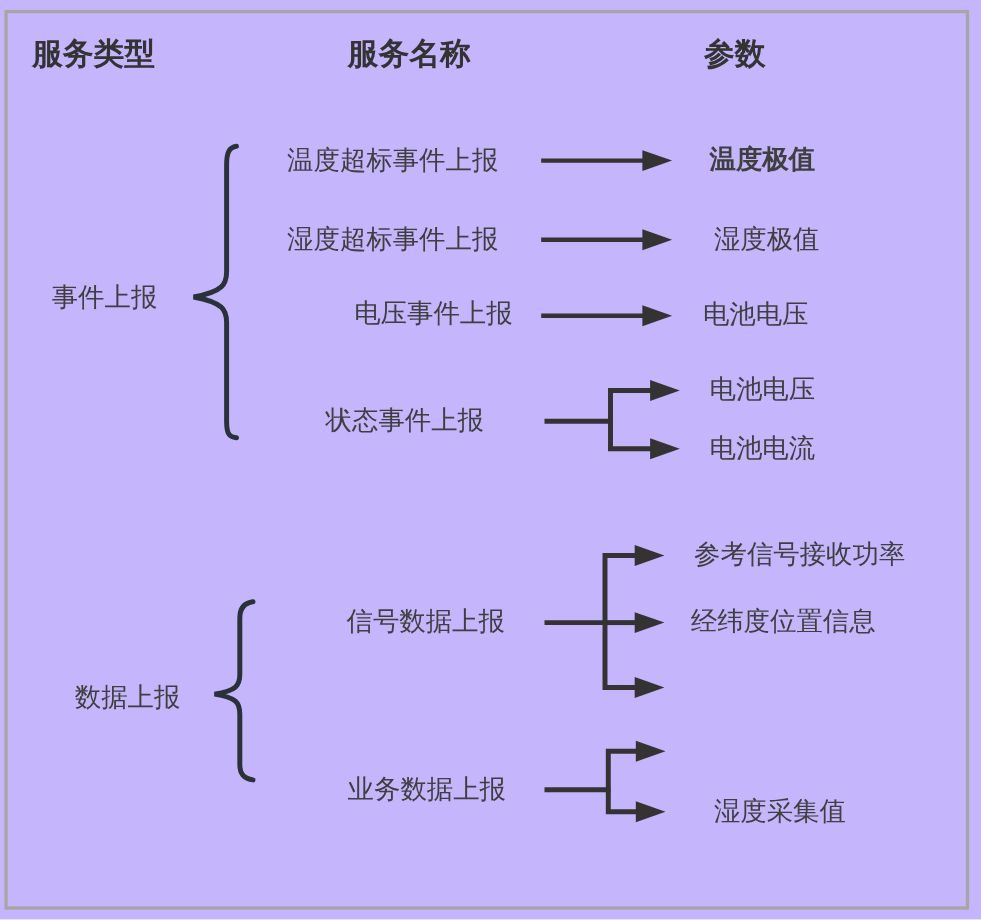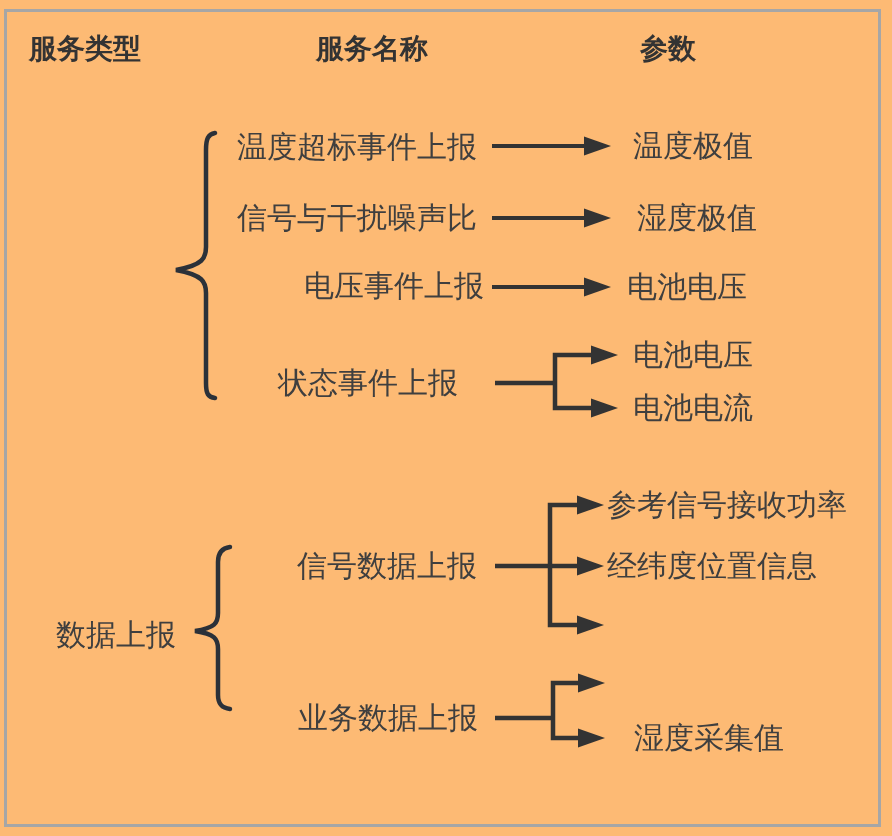--- a/index.html
+++ b/index.html
@@ -1,26 +1,26 @@
 <!DOCTYPE html>
 <html><head>
 <meta charset="utf-8">
 <style>
   html,body { margin:0; padding:0; background:#ffffff; }
   #stage {
-    position:relative; width:892px; height:836px; background:#fdba74;
+    position:relative; width:892px; height:836px; background:#c4b5fd;
     font-family:"Liberation Sans","DejaVu Sans",sans-serif; overflow:hidden;
   }
   #frame {
     position:absolute; left:4px; top:9px; width:877px; height:818px;
     box-sizing:border-box; border:3px solid #a6a6a6; background:transparent;
   }
   .label {
     position:absolute; transform:translate(-50%,-50%);
-    white-space:nowrap; font-size:30px; color:#3f3f3f; line-height:1;
+    white-space:nowrap; font-size:24px; color:#3f3f3f; line-height:1;
   }
   .hdr { font-size:28px; font-weight:bold; color:#333333; }
   #connectors { position:absolute; left:0; top:0; width:892px; height:836px; }
   .ln   { stroke:#333333; stroke-width:4;   fill:none; }
   .fk   { stroke:#333333; stroke-width:4.5; fill:none; stroke-linejoin:miter; }
   .hd   { fill:#333333; stroke:none; }
   .brc  { stroke:#2b3139; stroke-width:4.5; fill:none; stroke-linecap:round; }
 </style>
 </head>
 <body>
@@ -62,30 +62,31 @@
     <path class="fk" d="M 553 718 V 683 H 579"></path>
     <path class="fk" d="M 553 718 V 738 H 579"></path>
     <polygon class="hd" points="605,683 578,673.5 578,692.5"></polygon>
     <polygon class="hd" points="605,738 578,728.5 578,747.5"></polygon>
   </svg>
 
   <div class="label hdr" style="left:85px;  top:49px;">服务类型</div>
   <div class="label hdr" style="left:372px; top:49px;">服务名称</div>
   <div class="label hdr" style="left:668px; top:49px;">参数</div>
 
+  <div class="label" style="left:95px;  top:271px;">事件上报</div>
   <div class="label" style="left:116px; top:635px;">数据上报</div>
 
   <div class="label" style="left:357px; top:147px;">温度超标事件上报</div>
-  <div class="label" style="left:357px; top:218px;">信号与干扰噪声比</div>
+  <div class="label" style="left:357px; top:218px;">湿度超标事件上报</div>
   <div class="label" style="left:394px; top:286px;">电压事件上报</div>
   <div class="label" style="left:368px; top:383px;">状态事件上报</div>
   <div class="label" style="left:387px; top:566px;">信号数据上报</div>
   <div class="label" style="left:388px; top:718px;">业务数据上报</div>
 
-  <div class="label" style="left:693px; top:146px;">温度极值</div>
+  <div class="label" style="left:693px; top:146px;font-weight:bold;">温度极值</div>
   <div class="label" style="left:697px; top:218px;">湿度极值</div>
   <div class="label" style="left:687px; top:287px;">电池电压</div>
   <div class="label" style="left:693px; top:355px;">电池电压</div>
   <div class="label" style="left:693px; top:408px;">电池电流</div>
   <div class="label" style="left:727px; top:505px;">参考信号接收功率</div>
   <div class="label" style="left:712px; top:566px;text-align:center;">经纬度位置信息</div>
   <div class="label" style="left:709px; top:738px;">湿度采集值</div>
 
 </div>
 

